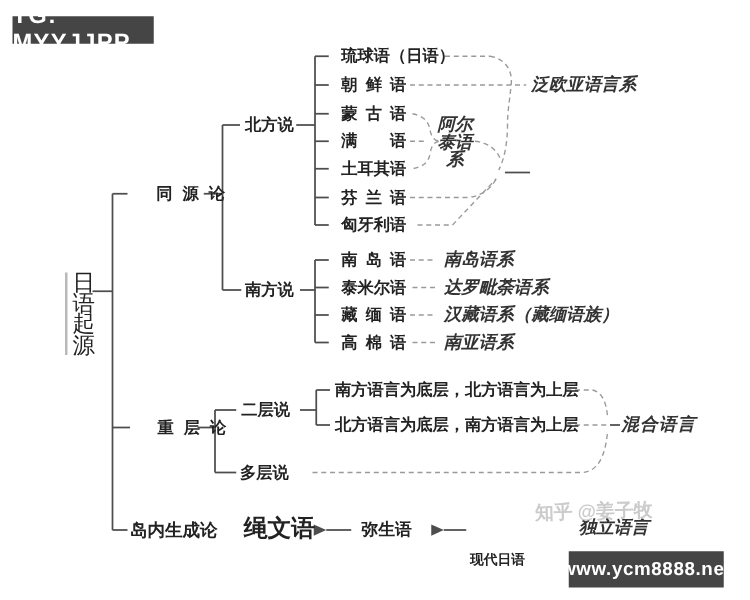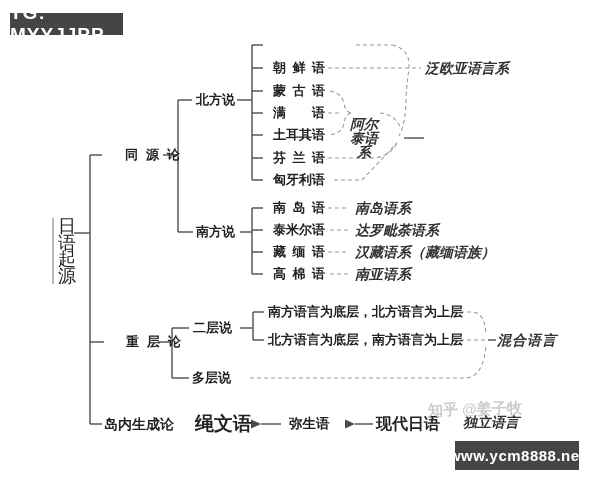--- a/index.html
+++ b/index.html
@@ -22,21 +22,21 @@
     font-family:"DejaVu Serif","Liberation Serif",serif;font-style:italic;
     font-size:14px;font-weight:bold;color:#333;line-height:13px;white-space:nowrap;
   }
   #root-node{
     left:52px;top:218px;width:17px;word-break:break-all;white-space:normal;
     font-size:18px;font-weight:normal;line-height:16.5px;
     border-left:2px solid #b9b9b9;padding-left:4px;
   }
   #altaic-block{
     left:350px;top:93px;width:28px;word-break:break-all;white-space:normal;
-    text-align:center;line-height:14px;margin-top:24px;
+    text-align:center;line-height:14px;
   }
   #watermark{
     left:428px;top:400px;font-size:15px;font-weight:bold;color:#cbcbcb;
     transform:rotate(-1.5deg);white-space:nowrap;
   }
   svg{position:absolute;left:0;top:0;pointer-events:none;}
 </style>
 </head>
 <body>
 
@@ -110,20 +110,21 @@
   <div class="abs badge" id="tg-badge">TG: MYYJJPP</div>
   <div class="abs badge" id="site-badge">www.ycm8888.net</div>
 
   <div class="abs node" id="root-node">日语起源</div>
 
   <div class="abs node just55" style="left:105px;top:147px;">同源论</div>
   <div class="abs node just55" style="left:106px;top:334px;">重层论</div>
   <div class="abs node" style="left:104px;top:416px;font-size:14px;">岛内生成论</div>
 
   <div class="abs node" style="left:196px;top:92px;">北方说</div>
+  <div class="abs node" style="left:273px;top:37px;">琉球语（日语）</div>
   <div class="abs node just" style="left:273px;top:60px;">朝鲜语</div>
   <div class="abs node just" style="left:273px;top:83px;">蒙古语</div>
   <div class="abs node just" style="left:273px;top:105px;">满语</div>
   <div class="abs node" style="left:273px;top:127px;">土耳其语</div>
   <div class="abs node just" style="left:273px;top:150px;">芬兰语</div>
   <div class="abs node" style="left:273px;top:172px;">匈牙利语</div>
 
   <div class="abs fam" style="left:425px;top:62px;">泛欧亚语言系</div>
   <div class="abs fam" id="altaic-block">阿尔泰语系</div>
 
@@ -139,18 +140,18 @@
   <div class="abs fam" style="left:355px;top:268px;">南亚语系</div>
 
   <div class="abs node" style="left:193px;top:320px;">二层说</div>
   <div class="abs node" style="left:192px;top:370px;">多层说</div>
   <div class="abs node" style="left:268px;top:304px;">南方语言为底层，北方语言为上层</div>
   <div class="abs node" style="left:268px;top:332px;">北方语言为底层，南方语言为上层</div>
   <div class="abs fam" style="left:497px;top:334px;letter-spacing:1px;">混合语言</div>
 
   <div class="abs node" style="left:195px;top:416px;font-size:19px;">绳文语</div>
   <div class="abs node" style="left:289px;top:416px;font-size:13.5px;">弥生语</div>
-  <div class="abs node" style="left:376px;top:416px;font-size:16px;">现代日语</div>
+  <div class="abs node" style="left:376px;top:440px;font-size:11px;">现代日语</div>
   <div class="abs fam" style="left:463px;top:416px;">独立语言</div>
 
   <div class="abs" id="watermark">知乎 @姜子牧</div>
 
 </div>
 
 </body></html>

